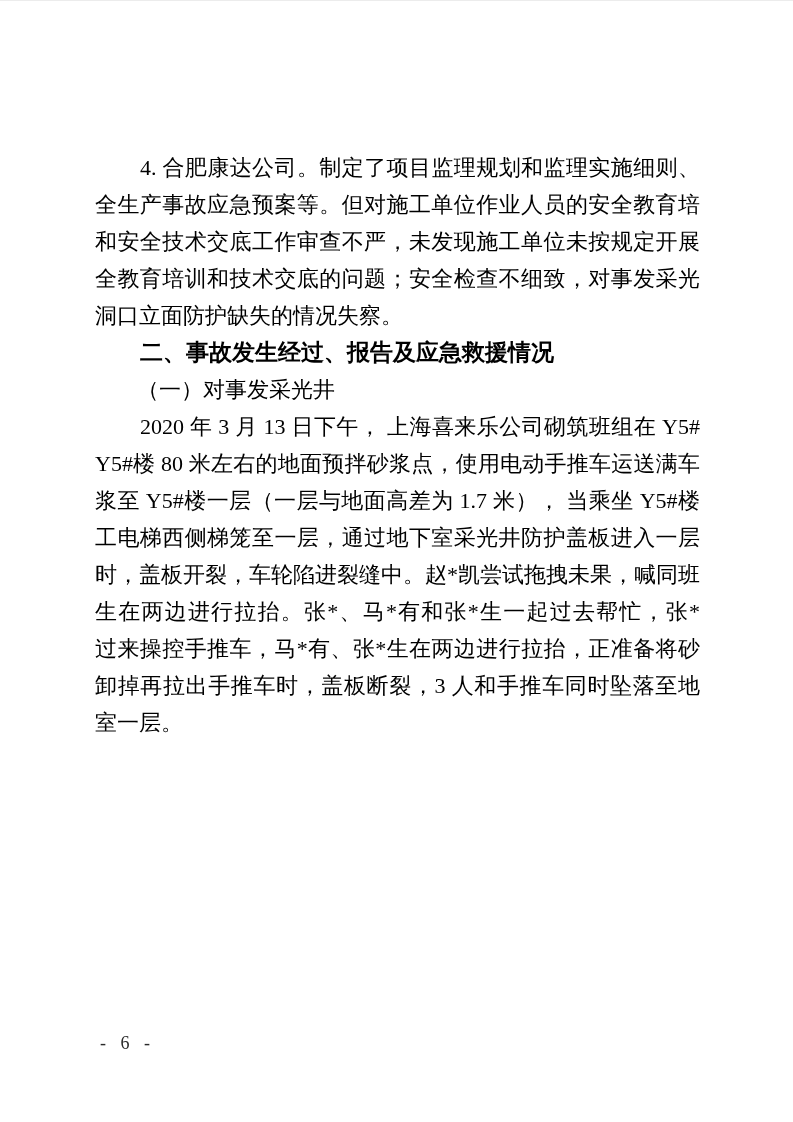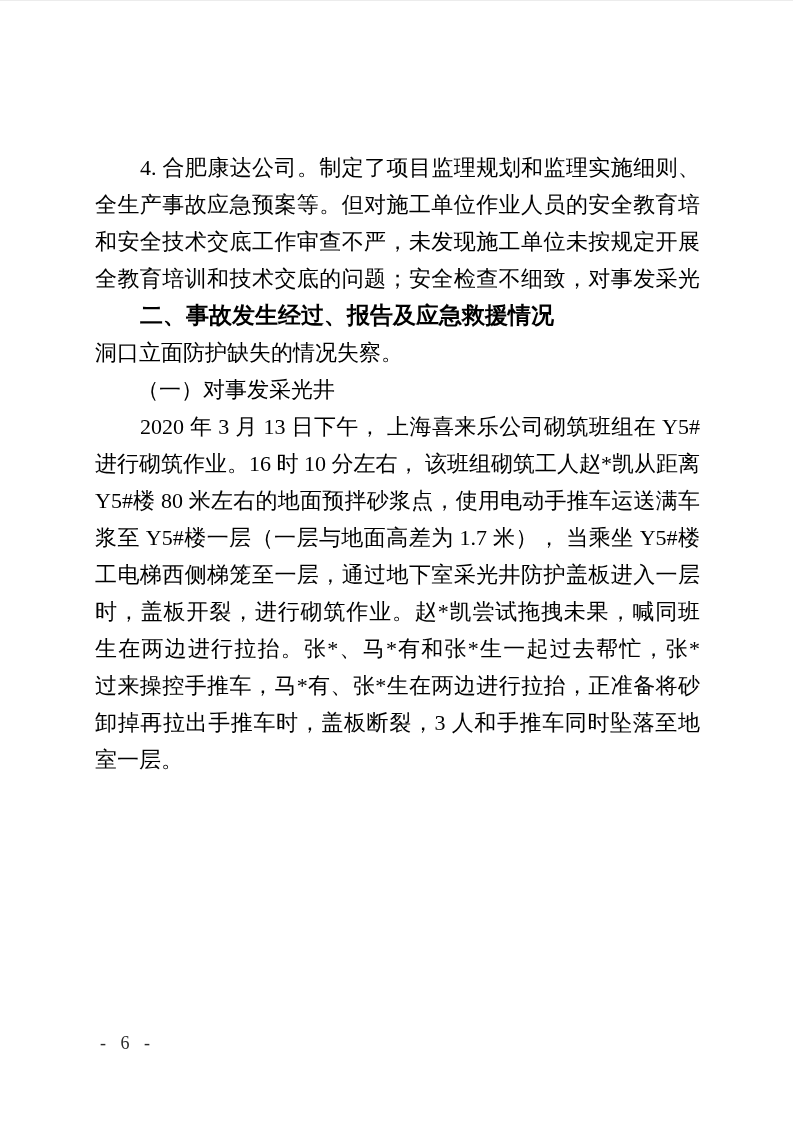--- a/index.html
+++ b/index.html
@@ -61,32 +61,31 @@
 </head>
 <body>
 
 <div class="doc-page">
   <div class="text-block">
 
     <div class="line just indent2">4. 合肥康达公司。制定了项目监理规划和监理实施细则、安</div>
     <div class="line just">全生产事故应急预案等。但对施工单位作业人员的安全教育培训</div>
     <div class="line just">和安全技术交底工作审查不严，未发现施工单位未按规定开展安</div>
     <div class="line just">全教育培训和技术交底的问题；安全检查不细致，对事发采光井</div>
+    <div class="line">洞口立面防护缺失的情况失察。</div>
+
     <div class="line heading-line">二、事故发生经过、报告及应急救援情况</div>
-
-    <div class="line">洞口立面防护缺失的情况失察。</div>
 
     <div class="line sub-line">（一）对事发采光井</div>
 
     <div class="line just indent2">2020 年 3 月 13 日下午， 上海喜来乐公司砌筑班组在 Y5#楼</div>
-    <div class="line just">进行砌筑作业。16 时 10 分左右， 该班组砌筑工人赵*凯从距离</div>
     <div class="line just">Y5#楼 80 米左右的地面预拌砂浆点，使用电动手推车运送满车砂</div>
     <div class="line just">浆至 Y5#楼一层（一层与地面高差为 1.7 米）， 当乘坐 Y5#楼施</div>
     <div class="line just">工电梯西侧梯笼至一层，通过地下室采光井防护盖板进入一层内</div>
-    <div class="line just">时，盖板开裂，进行砌筑作业。赵*凯尝试拖拽未果，喊同班</div>
+    <div class="line just">时，盖板开裂，车轮陷进裂缝中。赵*凯尝试拖拽未果，喊同班</div>
     <div class="line just">生在两边进行拉抬。张*、马*有和张*生一起过去帮忙，张*</div>
     <div class="line just">过来操控手推车，马*有、张*生在两边进行拉抬，正准备将砂浆</div>
     <div class="line just">卸掉再拉出手推车时，盖板断裂，3 人和手推车同时坠落至地下</div>
     <div class="line">室一层。</div>
 
   </div>
 
   <div class="page-footer">- 6 -</div>
 </div>
 

